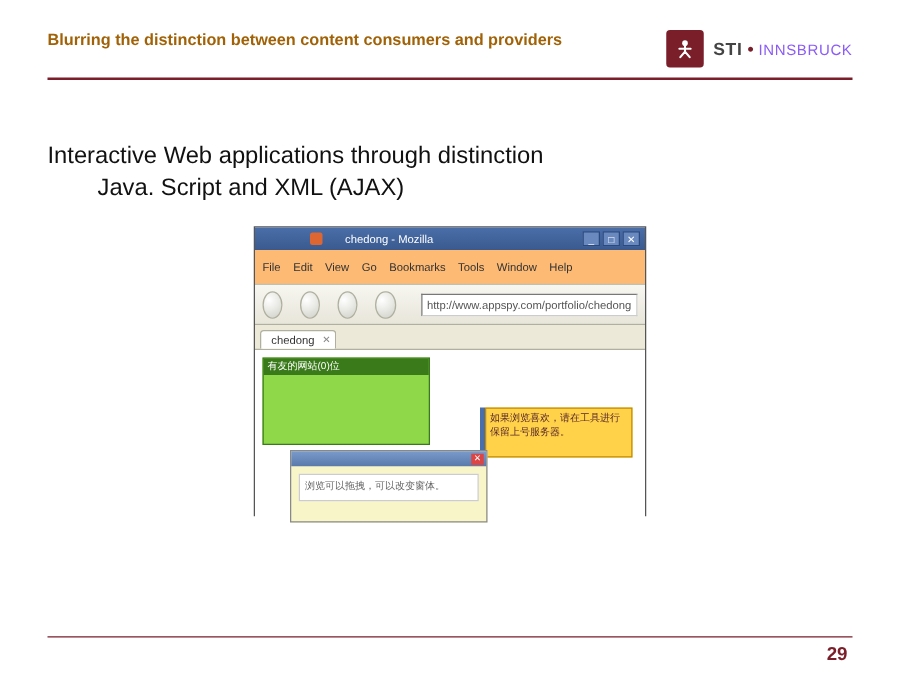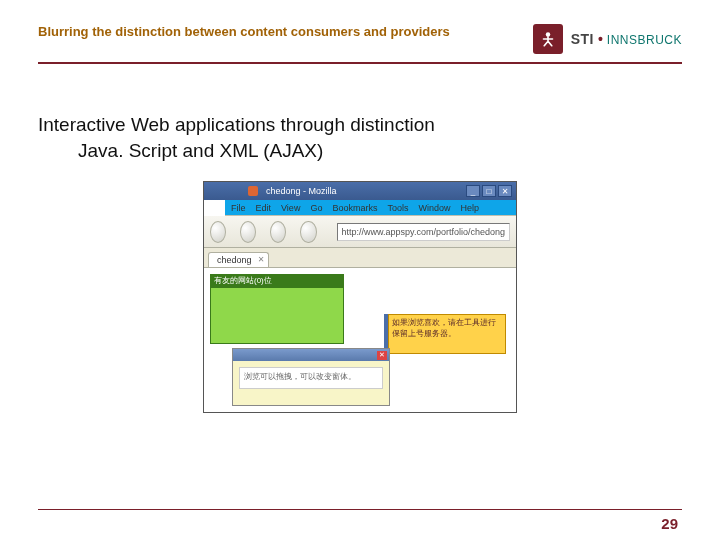--- a/index.html
+++ b/index.html
@@ -18,53 +18,53 @@
   }
   .logo-block { display: flex; align-items: center; gap: 8px; }
   .logo-sq {
     width: 30px; height: 30px; background: #7a1f2a; border-radius: 3px;
     display: flex; align-items: center; justify-content: center;
   }
   .logo-sq svg { width: 18px; height: 18px; }
   .logo-text { display: flex; align-items: baseline; gap: 4px; font-size: 14px; }
   .logo-text .sti { font-weight: bold; color: #444; letter-spacing: 0.5px; }
   .logo-text .dot { color: #7a1f2a; font-weight: bold; }
-  .logo-text .city { color: #0f766e; letter-spacing: 0.5px; font-size: 12px; }
+  .logo-text .city { color: #8b5cf6; letter-spacing: 0.5px; font-size: 12px; }
   .rule {
     border: none; border-top: 2px solid #7a1f2a;
     margin: 0 38px 0 38px;
   }
   .body-text {
     padding: 48px 38px 0 38px;
     font-size: 19px; color: #111; line-height: 1.35;
   }
   .body-text .indent { display: block; padding-left: 40px; }
   .figure {
     margin: 18px auto 0 auto; width: 314px; height: 232px;
     border: 1px solid #555; position: relative; background: #fff;
     font-family: Tahoma, sans-serif;
   }
   .win-titlebar {
     height: 18px; background: linear-gradient(#4a6ea9,#3a5a8f);
     display: flex; align-items: center; padding: 0 4px;
     color: #fff; font-size: 9px; justify-content: space-between;
   }
-  .win-titlebar .left { display: flex; align-items: flex-end; gap: 8px; padding-left: 40px; }
+  .win-titlebar .left { display: flex; align-items: flex-end; gap: 18px; padding-left: 40px; }
   .win-titlebar .moz-icon {
     width: 10px; height: 10px; background: #d63; border-radius: 2px;
   }
   .win-titlebar .winbtns { display: flex; gap: 2px; }
   .win-titlebar .wb {
     width: 14px; height: 12px; background: #6a8abf; border: 1px solid #2a4a7f;
     display: flex; align-items: center; justify-content: center; font-size: 8px; color: #fff;
   }
   .menubar {
-    height: 16px; background: #0ea5e9; border-bottom: 1px solid #c0c0b0;
+    height: 28px; background: #fdba74; border-bottom: 1px solid #c0c0b0;
     display: flex; align-items: center; gap: 10px; padding: 0 6px;
-    font-size: 9px; color: #333; margin-left: 21px;
+    font-size: 9px; color: #333;
   }
   .toolbar {
     height: 32px; background: linear-gradient(#f7f6f0,#e8e6da);
     border-bottom: 1px solid #b0b0a0;
     display: flex; align-items: center; padding: 0 6px; gap: 14px;
   }
   .nav-btn {
     width: 22px; height: 22px; border-radius: 50%;
     background: radial-gradient(circle at 30% 30%, #fff, #d0d0c8);
     border: 1px solid #b0b0a0;

